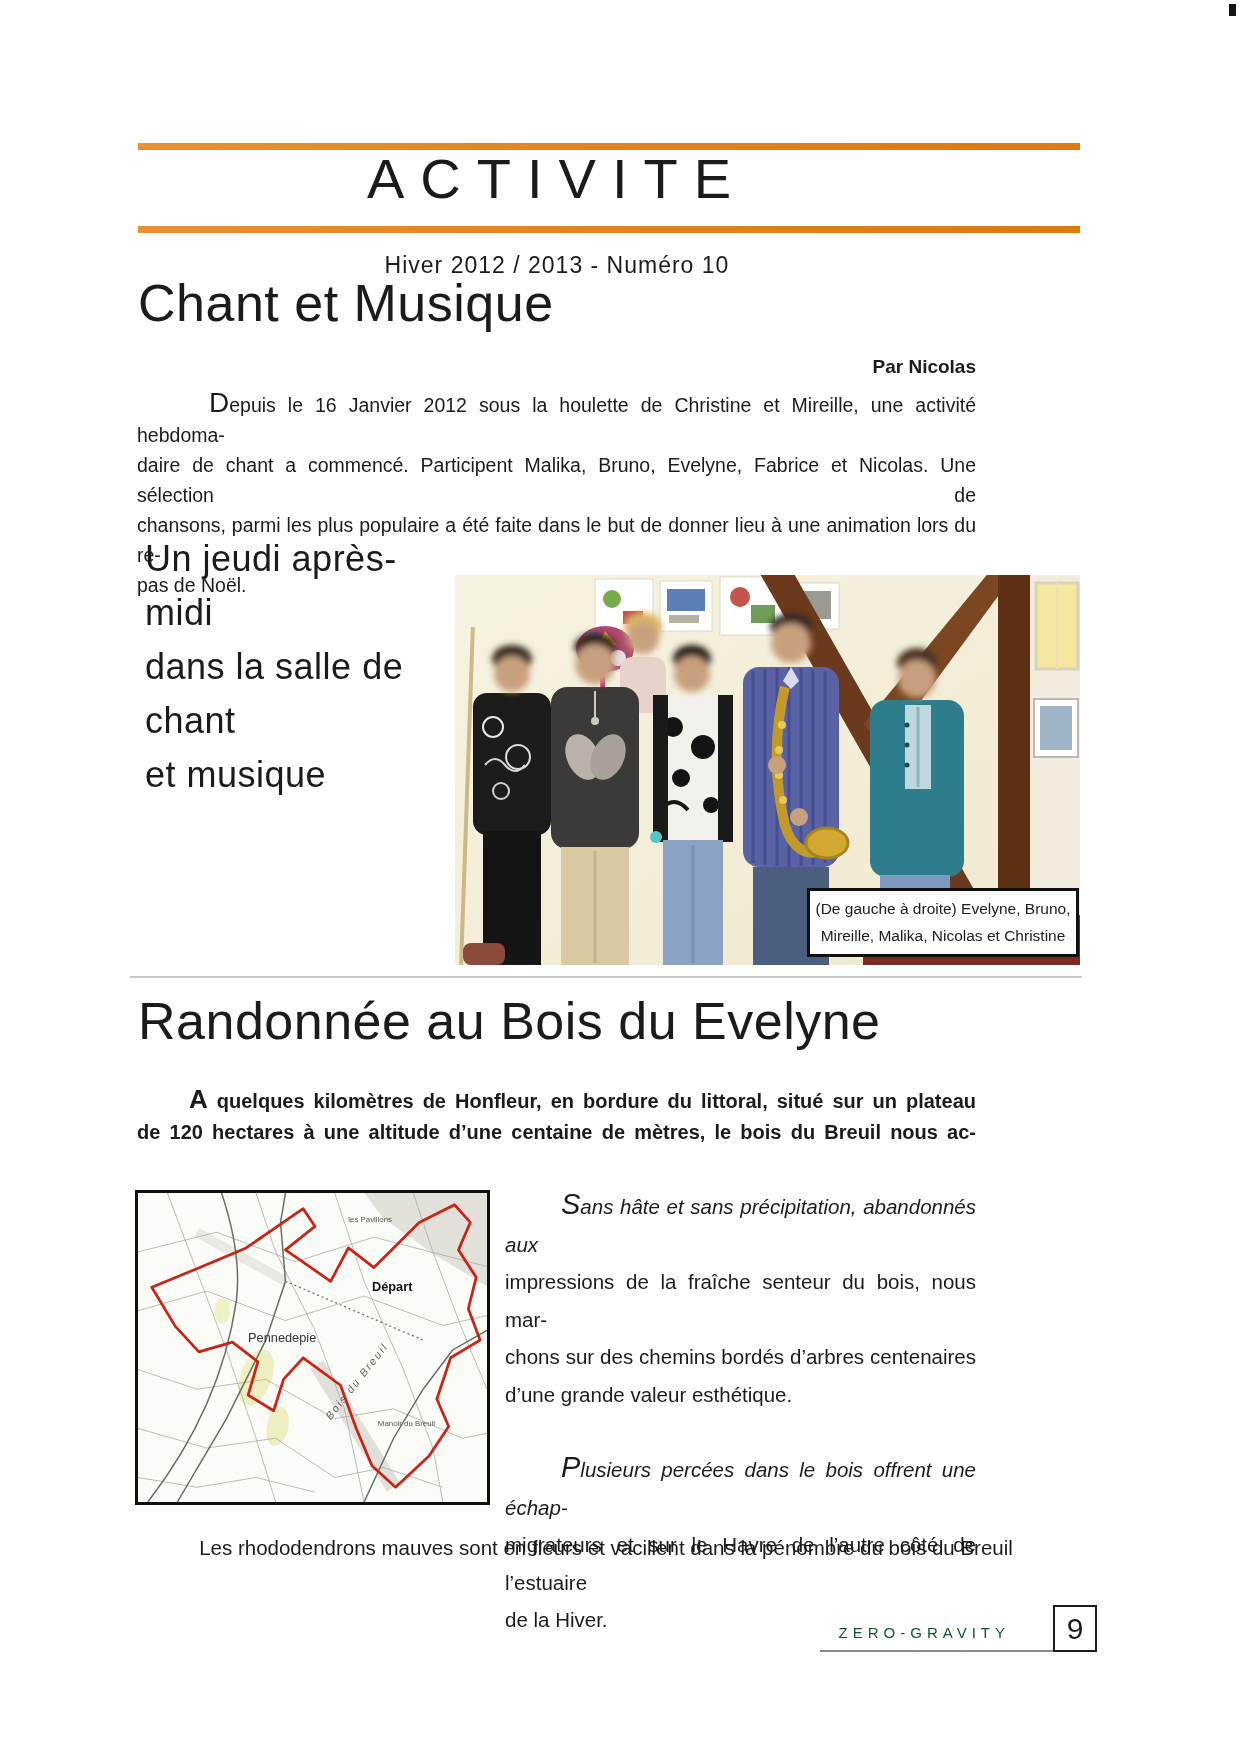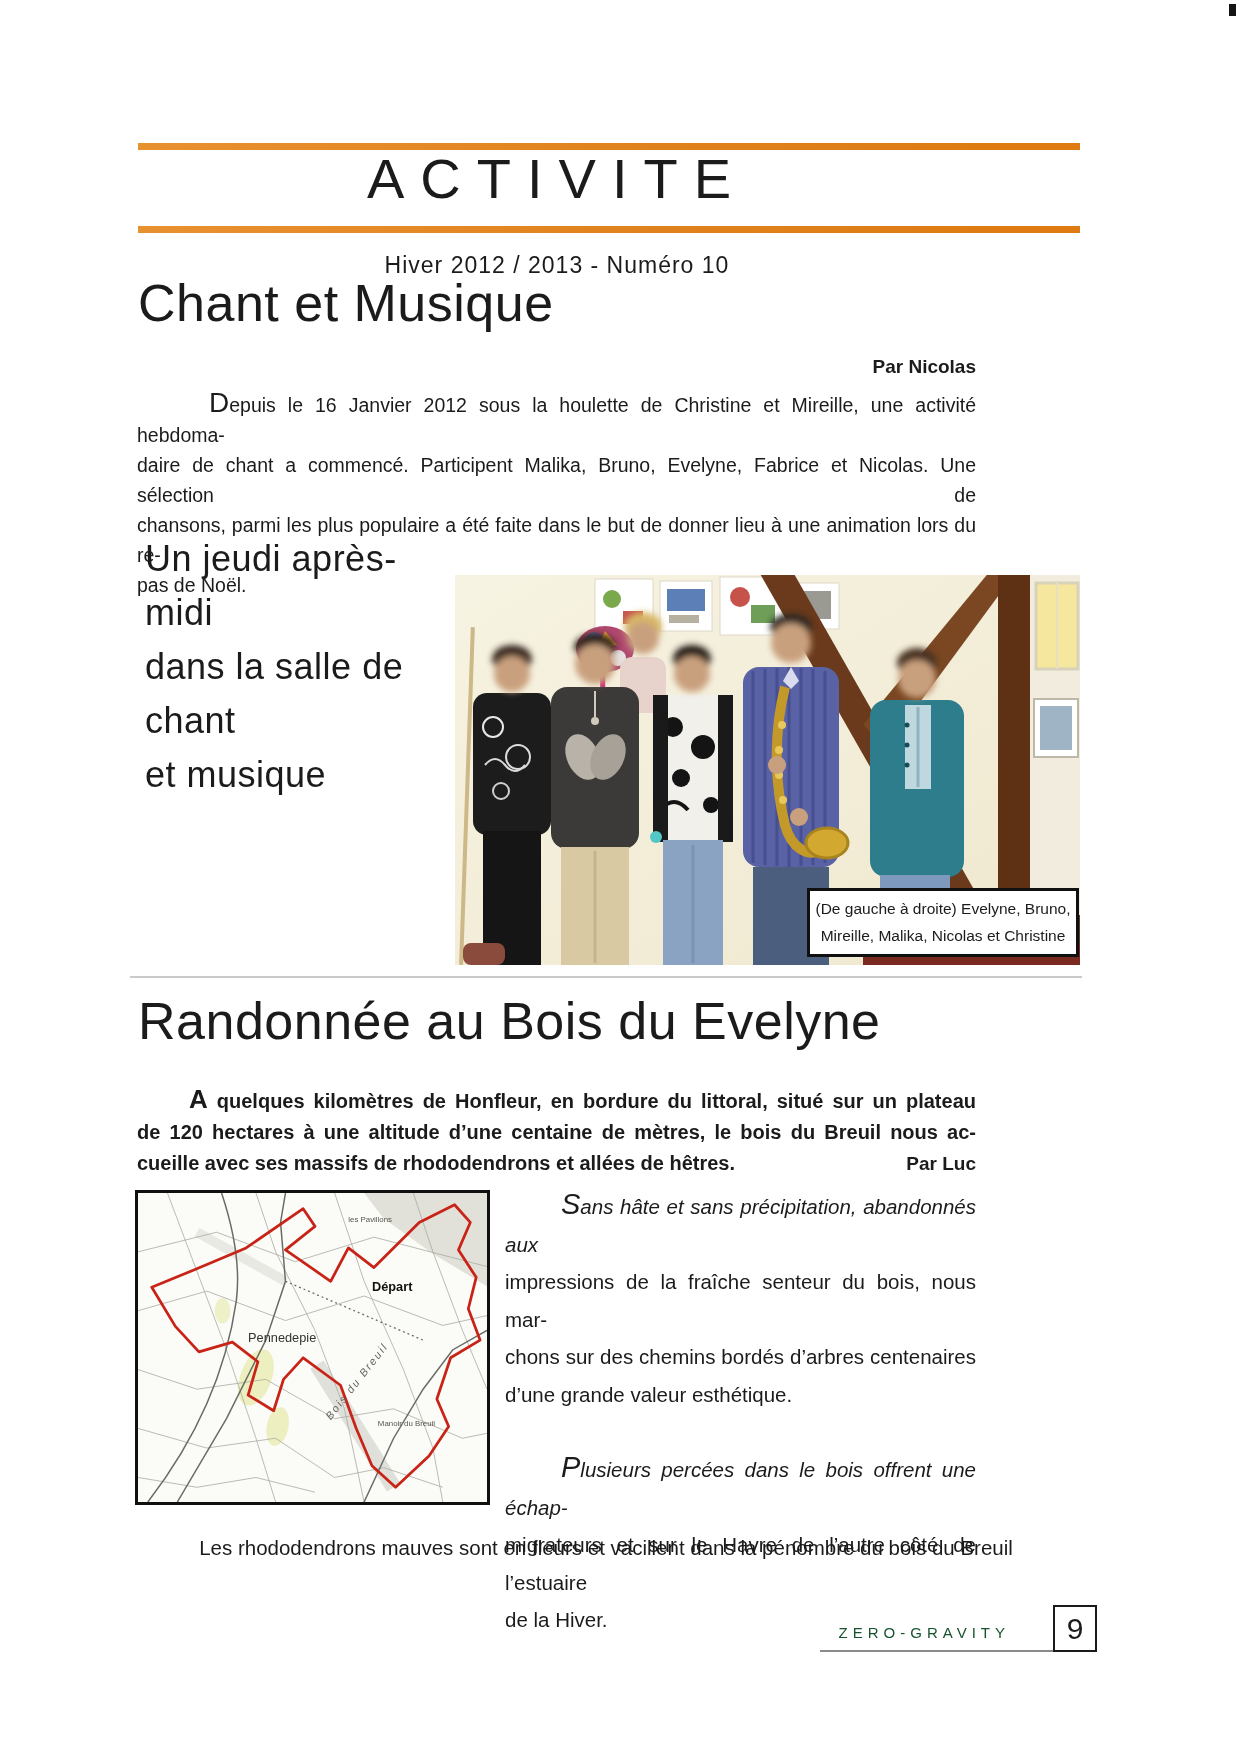--- a/index.html
+++ b/index.html
@@ -222,24 +222,20 @@
     <div>Mireille, Malika, Nicolas et Christine</div>
   </div>
 
   <div class="abs divider" style="left:130px;top:976px;width:952px;"></div>
 
   <div class="abs h2" style="left:138px;top:994px;">Randonnée au Bois du Evelyne</div>
 
   <div class="abs intro" style="left:137px;top:1086px;">
     <div class="jline indent1"><span class="dropcap">A</span> <span>quelques kilomètres de Honfleur, en bordure du littoral, situé sur un plateau</span></div>
     <div class="jline">de 120 hectares à une altitude d’une centaine de mètres, le bois du Breuil nous ac-</div>
-    <div class="intro-lastrow">
-      <span>cueille avec ses massifs de rhododendrons et allées de hêtres.</span>
-      <span style="font-size:19px;">Par Luc</span>
-    </div>
   </div>
 
   <div class="abs map-frame" style="left:135px;top:1190px;">
     <svg viewBox="0 0 355 315" preserveAspectRatio="none">
       <rect x="0" y="0" width="355" height="315" fill="#fbfbf7"></rect>
 
       <polygon points="230,0 355,0 355,95 300,62 250,26" fill="#dcdcd4" opacity="0.85"></polygon>
       <path d="M182,175 L260,300" stroke="#cfcfc8" stroke-width="16" opacity="0.6" fill="none"></path>
       <path d="M60,40 L150,90" stroke="#d8d8d0" stroke-width="10" opacity="0.5" fill="none"></path>
 

